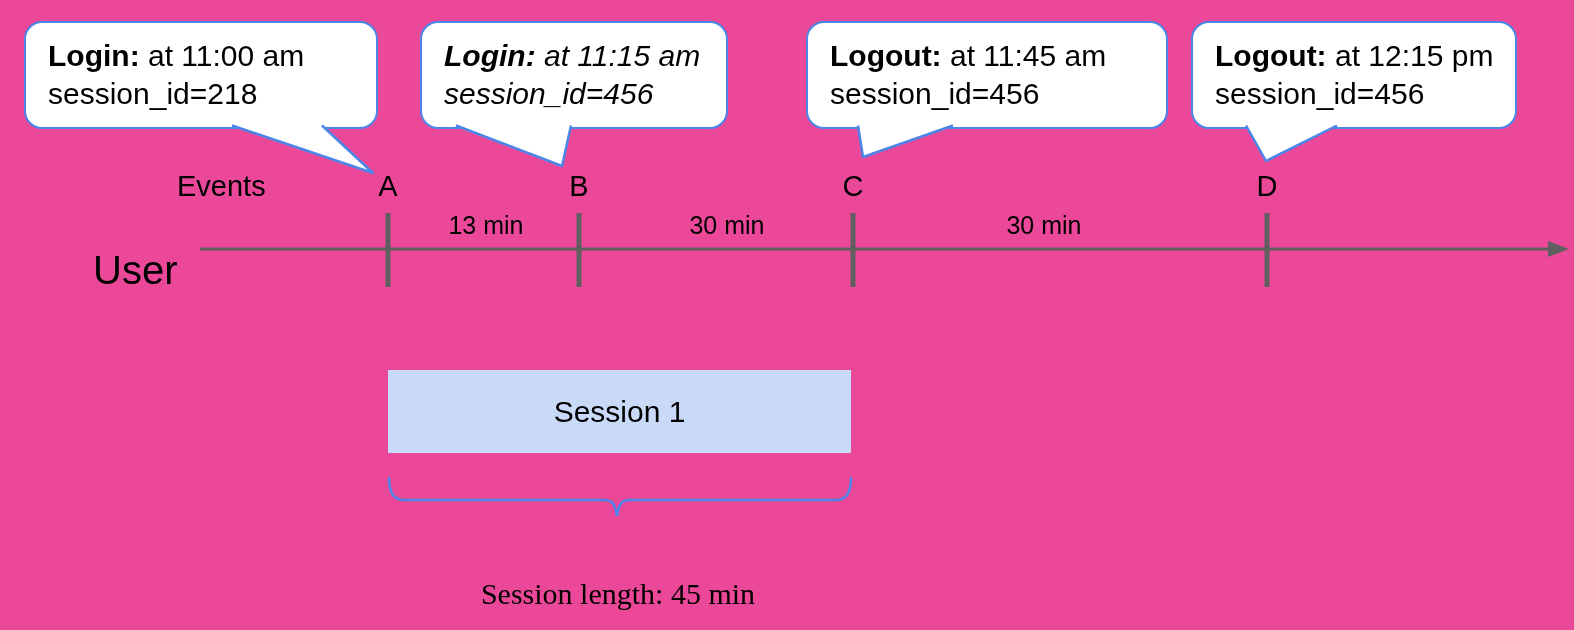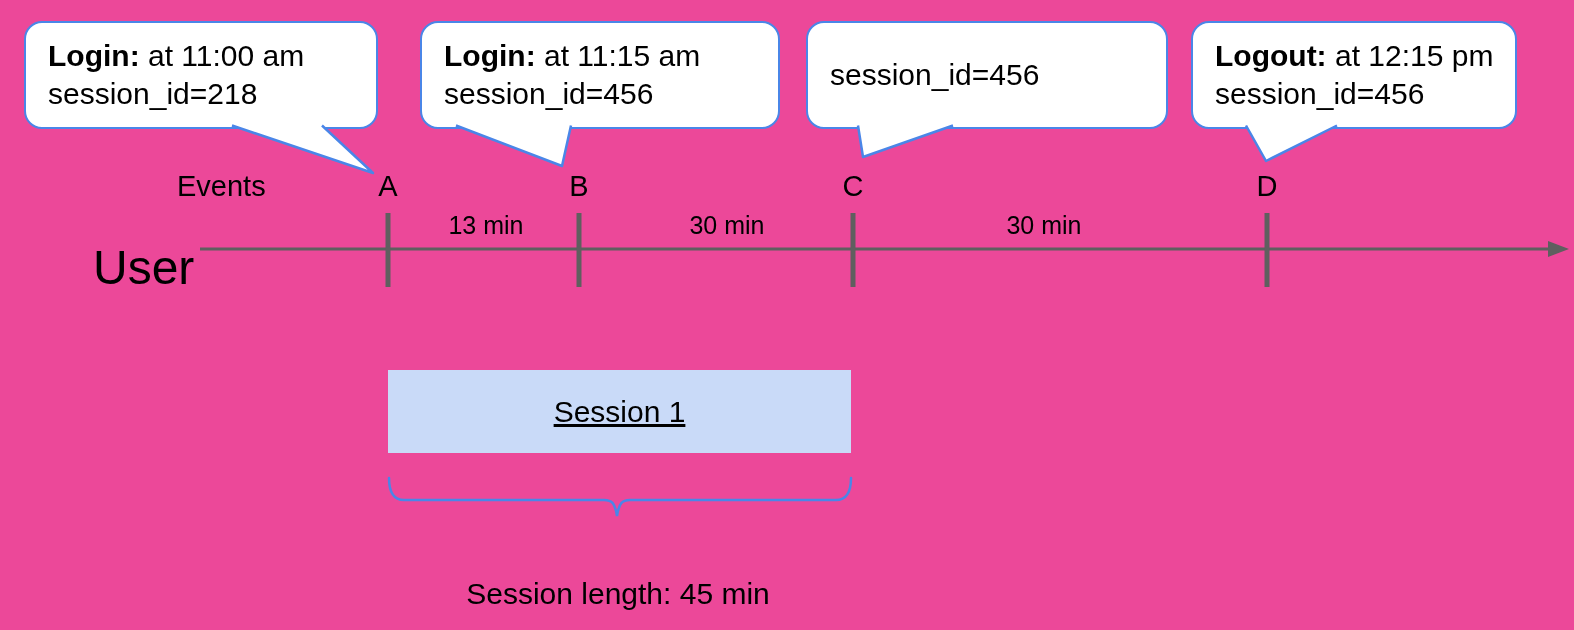--- a/index.html
+++ b/index.html
@@ -14,42 +14,42 @@
 
   
   .bubble {
     position:absolute; box-sizing:border-box; height:108px; top:21px;
     background:#fff; border:2.5px solid var(--accent-blue,#4a86e8);
     border-radius:18px; display:flex; flex-direction:column; justify-content:center;
     padding:0 8px 0 22px; font-size:30px; line-height:38px; z-index:1; white-space:nowrap;
   }
   .bubble .b { font-weight:700; }
   .bubble1 { left:24px;   width:354px; }
-  .bubble2 { left:420px;  width:360px; }
+  .bubble2 { left:420px;  width:308px;font-style:italic; }
   .bubble3 { left:806px;  width:362px; }
   .bubble4 { left:1191px; width:326px; }
 
   
   .tail   { fill:#ffffff; stroke:var(--accent-blue,#4a86e8); stroke-width:2.5; stroke-linejoin:round; }
   .tline  { stroke:var(--timeline-gray,#5f5f5f); stroke-width:3; }
   .tick   { stroke:var(--timeline-gray,#5f5f5f); stroke-width:5; }
   .ahead  { fill:var(--timeline-gray,#5f5f5f); }
   .sessrect { fill:var(--session-fill,#c9daf8); }
   .brace  { fill:none; stroke:var(--accent-blue,#4a86e8); stroke-width:2.5; stroke-linecap:round; }
 
   
   .lbl { position:absolute; z-index:3; white-space:nowrap; }
   .events-lbl { left:177px; top:170px; width:100px; text-align:left; font-size:29px; }
   .evletter   { top:170px; width:100px; text-align:center; font-size:29px; }
   .ev-a { left:338px; } .ev-b { left:529px; } .ev-c { left:803px; } .ev-d { left:1217px; }
-  .user-lbl   { left:93px; top:240px; font-size:48px; }
+  .user-lbl   { left:93px; top:248px; font-size:40px; }
   .intv       { top:211px; width:120px; text-align:center; font-size:25px; }
   .intv1 { left:426px; } .intv2 { left:667px; } .intv3 { left:984px; }
-  .sess1-lbl  { left:388px; top:395px; width:463px; text-align:center; font-size:30px;text-decoration:underline; }
-  .slen-lbl   { left:408px; top:577px; width:420px; text-align:center; font-size:30px; }
+  .sess1-lbl  { left:388px; top:395px; width:463px; text-align:center; font-size:30px; }
+  .slen-lbl   { left:408px; top:577px; width:420px; text-align:center; font-size:30px;font-family:Liberation Serif, serif; }
 </style>
 </head>
 <body>
 
 <div class="canvas">
 
   <svg class="layer base">
     <line class="tline" x1="200" y1="249" x2="1551" y2="249"></line>
     <polygon class="ahead" points="1569,249 1548,241 1548,257"></polygon>
     <line class="tick" x1="388" y1="213" x2="388" y2="287"></line>
@@ -62,20 +62,21 @@
 
   <div class="bubble bubble1">
     <div><span class="b">Login:</span> <span>at 11:00 am</span></div>
     <div>session_id=218</div>
   </div>
   <div class="bubble bubble2">
     <div><span class="b">Login:</span> <span>at 11:15 am</span></div>
     <div>session_id=456</div>
   </div>
   <div class="bubble bubble3">
+    <div><span class="b">Logout:</span> <span>at 11:45 am</span></div>
     <div>session_id=456</div>
   </div>
   <div class="bubble bubble4">
     <div><span class="b">Logout:</span> <span>at 12:15 pm</span></div>
     <div>session_id=456</div>
   </div>
 
   <svg class="layer tails">
     <path class="tail" d="M232,125.5 L373,173 L322,125.5"></path>
     <path class="tail" d="M456,125.5 L562,166 L571,125.5"></path>

